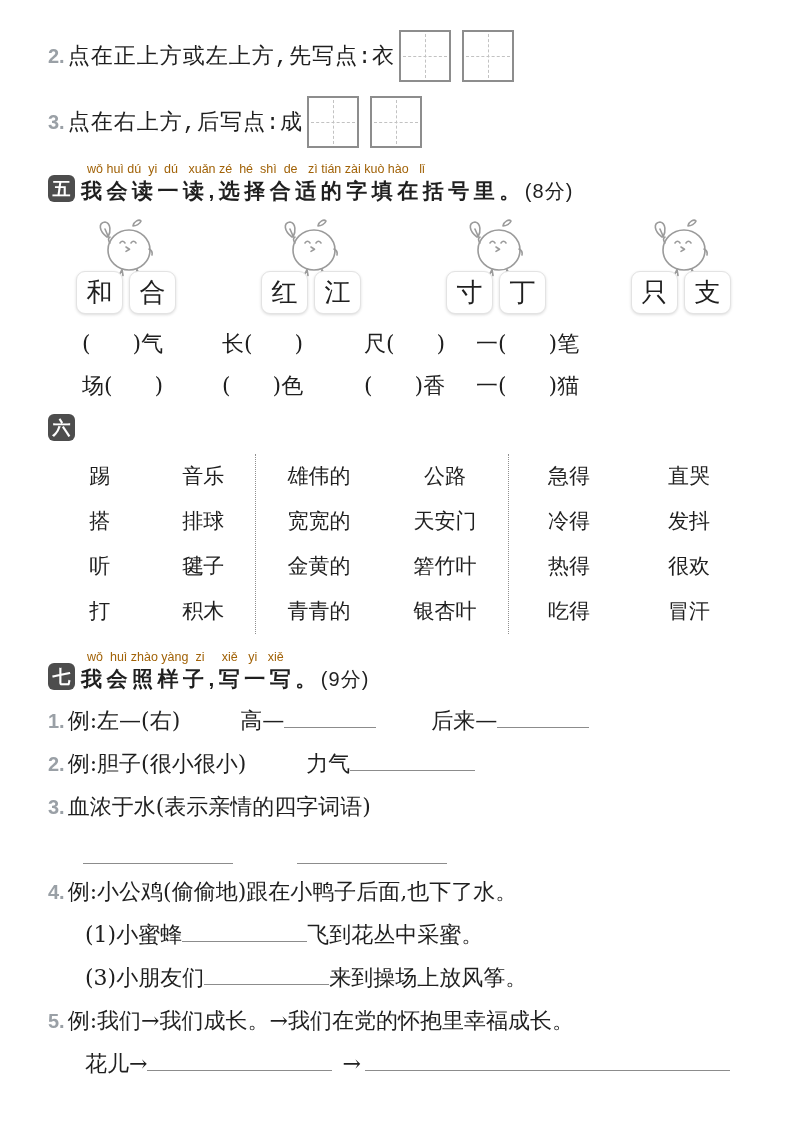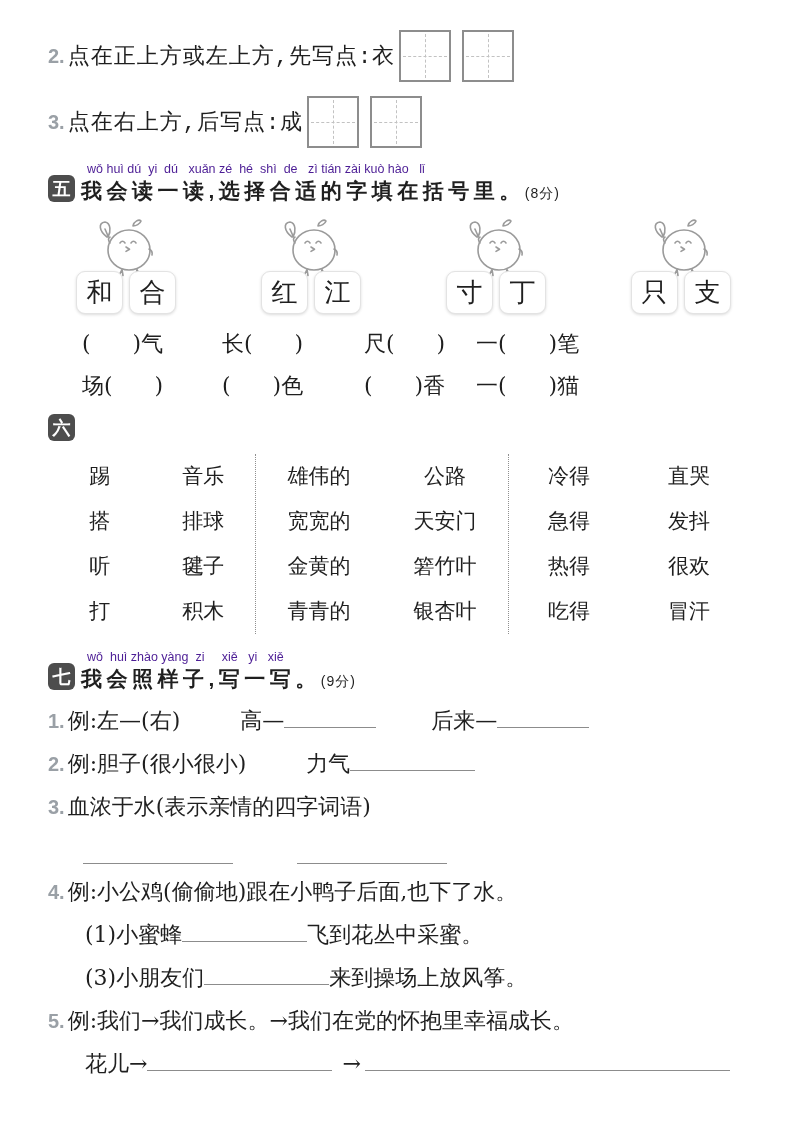--- a/index.html
+++ b/index.html
@@ -30,28 +30,28 @@
   .sec-header { display:flex; align-items:flex-end; margin-top:12px; }
   .badge {
     width:27px; height:27px; background:#4d4d4d; color:#fff; border-radius:6px;
     display:inline-flex; align-items:center; justify-content:center;
     font-family:"Liberation Sans","DejaVu Sans",sans-serif;
     font-size:18px; font-weight:bold; flex:none; margin:0 6px 3px 0;
   }
   .ht { display:flex; flex-direction:column; }
   .pinyin {
     font-family:"Liberation Sans","DejaVu Sans",sans-serif;
-    font-size:12.5px; color:#4c1d95; white-space:pre; line-height:15px; margin-left:6px;
+    font-size:12.5px; color:#a16207; white-space:pre; line-height:15px; margin-left:6px;
   }
   .title-line { display:flex; align-items:baseline;justify-content:space-between; }
   .title {
     font-family:"Liberation Sans","DejaVu Sans",sans-serif;
     font-weight:bold; font-size:21px; letter-spacing:4.5px; line-height:28px;
   }
-  .points { font-family:"Liberation Sans","DejaVu Sans",sans-serif; font-size:14px; letter-spacing:1px; }
+  .points { font-family:"Liberation Sans","DejaVu Sans",sans-serif; font-size:20px; letter-spacing:1px; }
 
   
   .chick-row { display:flex; justify-content:space-between; padding:0 18px 0 28px; margin-top:14px; }
   .chick-group { display:flex; flex-direction:column; align-items:center; }
   .chick { width:66px; height:58px; margin-bottom:-6px; }
   .cards { display:flex; gap:6px; }
   .card {
     width:47px; height:43px; background:#fff;
     border:1px solid #e3e3e3; border-radius:9px;
     box-shadow:0 1px 3px rgba(0,0,0,0.14);
@@ -210,22 +210,22 @@
       </div>
       <div>
         <div class="match-cell">公路</div>
         <div class="match-cell">天安门</div>
         <div class="match-cell">箬竹叶</div>
         <div class="match-cell">银杏叶</div>
       </div>
     </div>
     <div class="match-group mg3">
       <div>
+        <div class="match-cell">急得</div>
         <div class="match-cell">冷得</div>
-        <div class="match-cell">急得</div>
         <div class="match-cell">热得</div>
         <div class="match-cell">吃得</div>
       </div>
       <div>
         <div class="match-cell">直哭</div>
         <div class="match-cell">发抖</div>
         <div class="match-cell">很欢</div>
         <div class="match-cell">冒汗</div>
       </div>
     </div>

